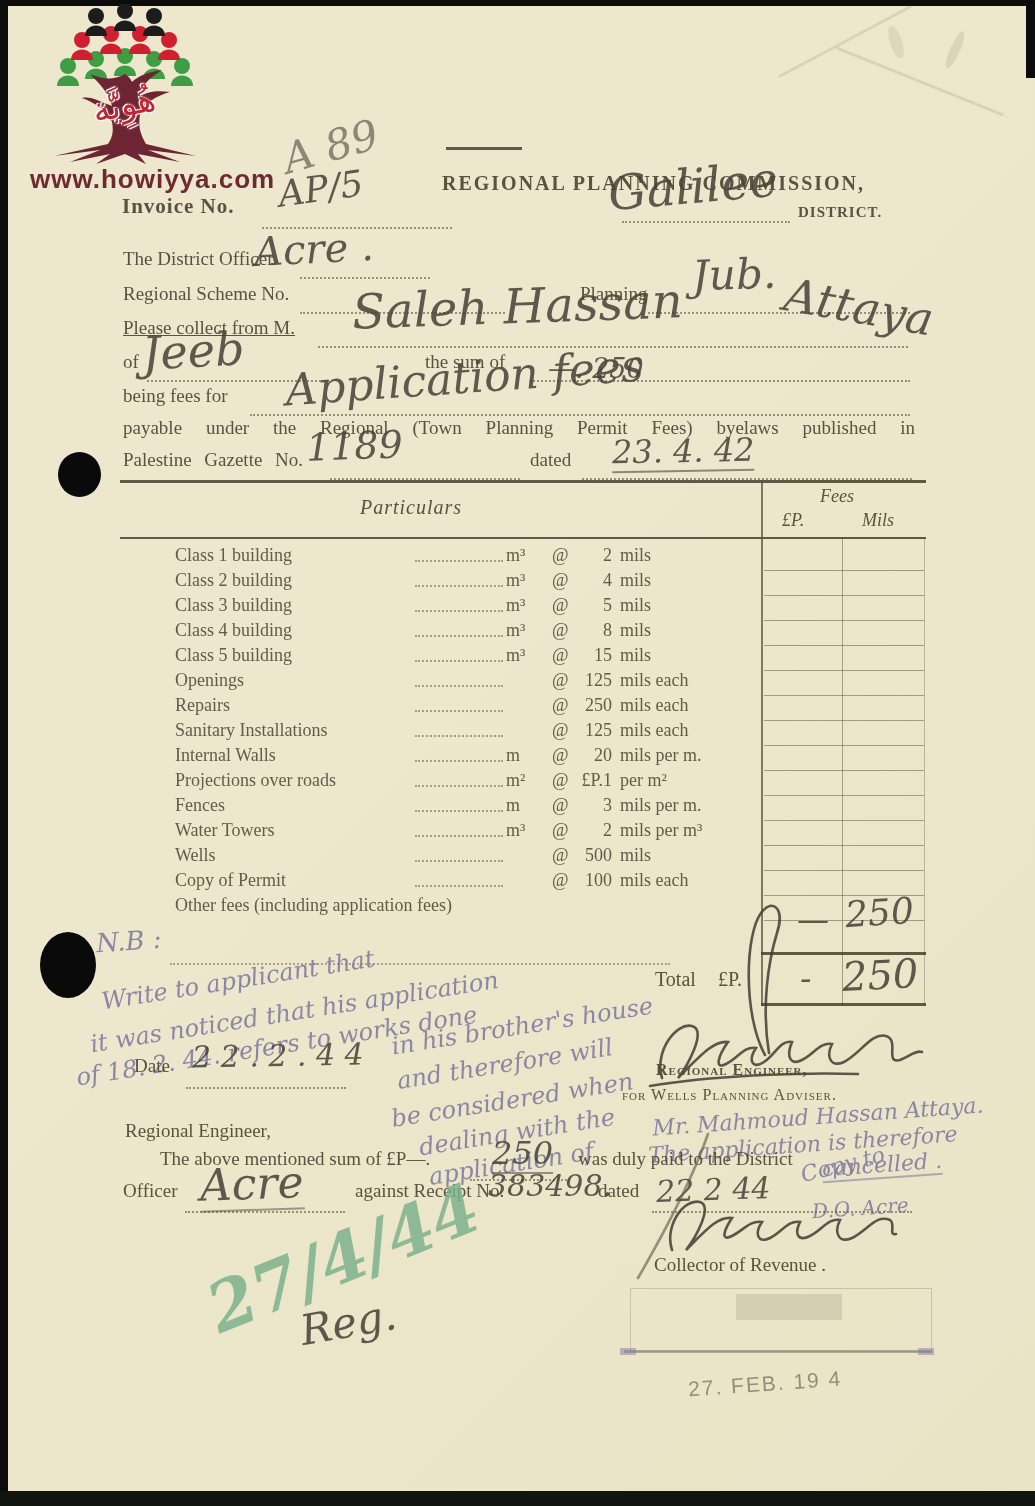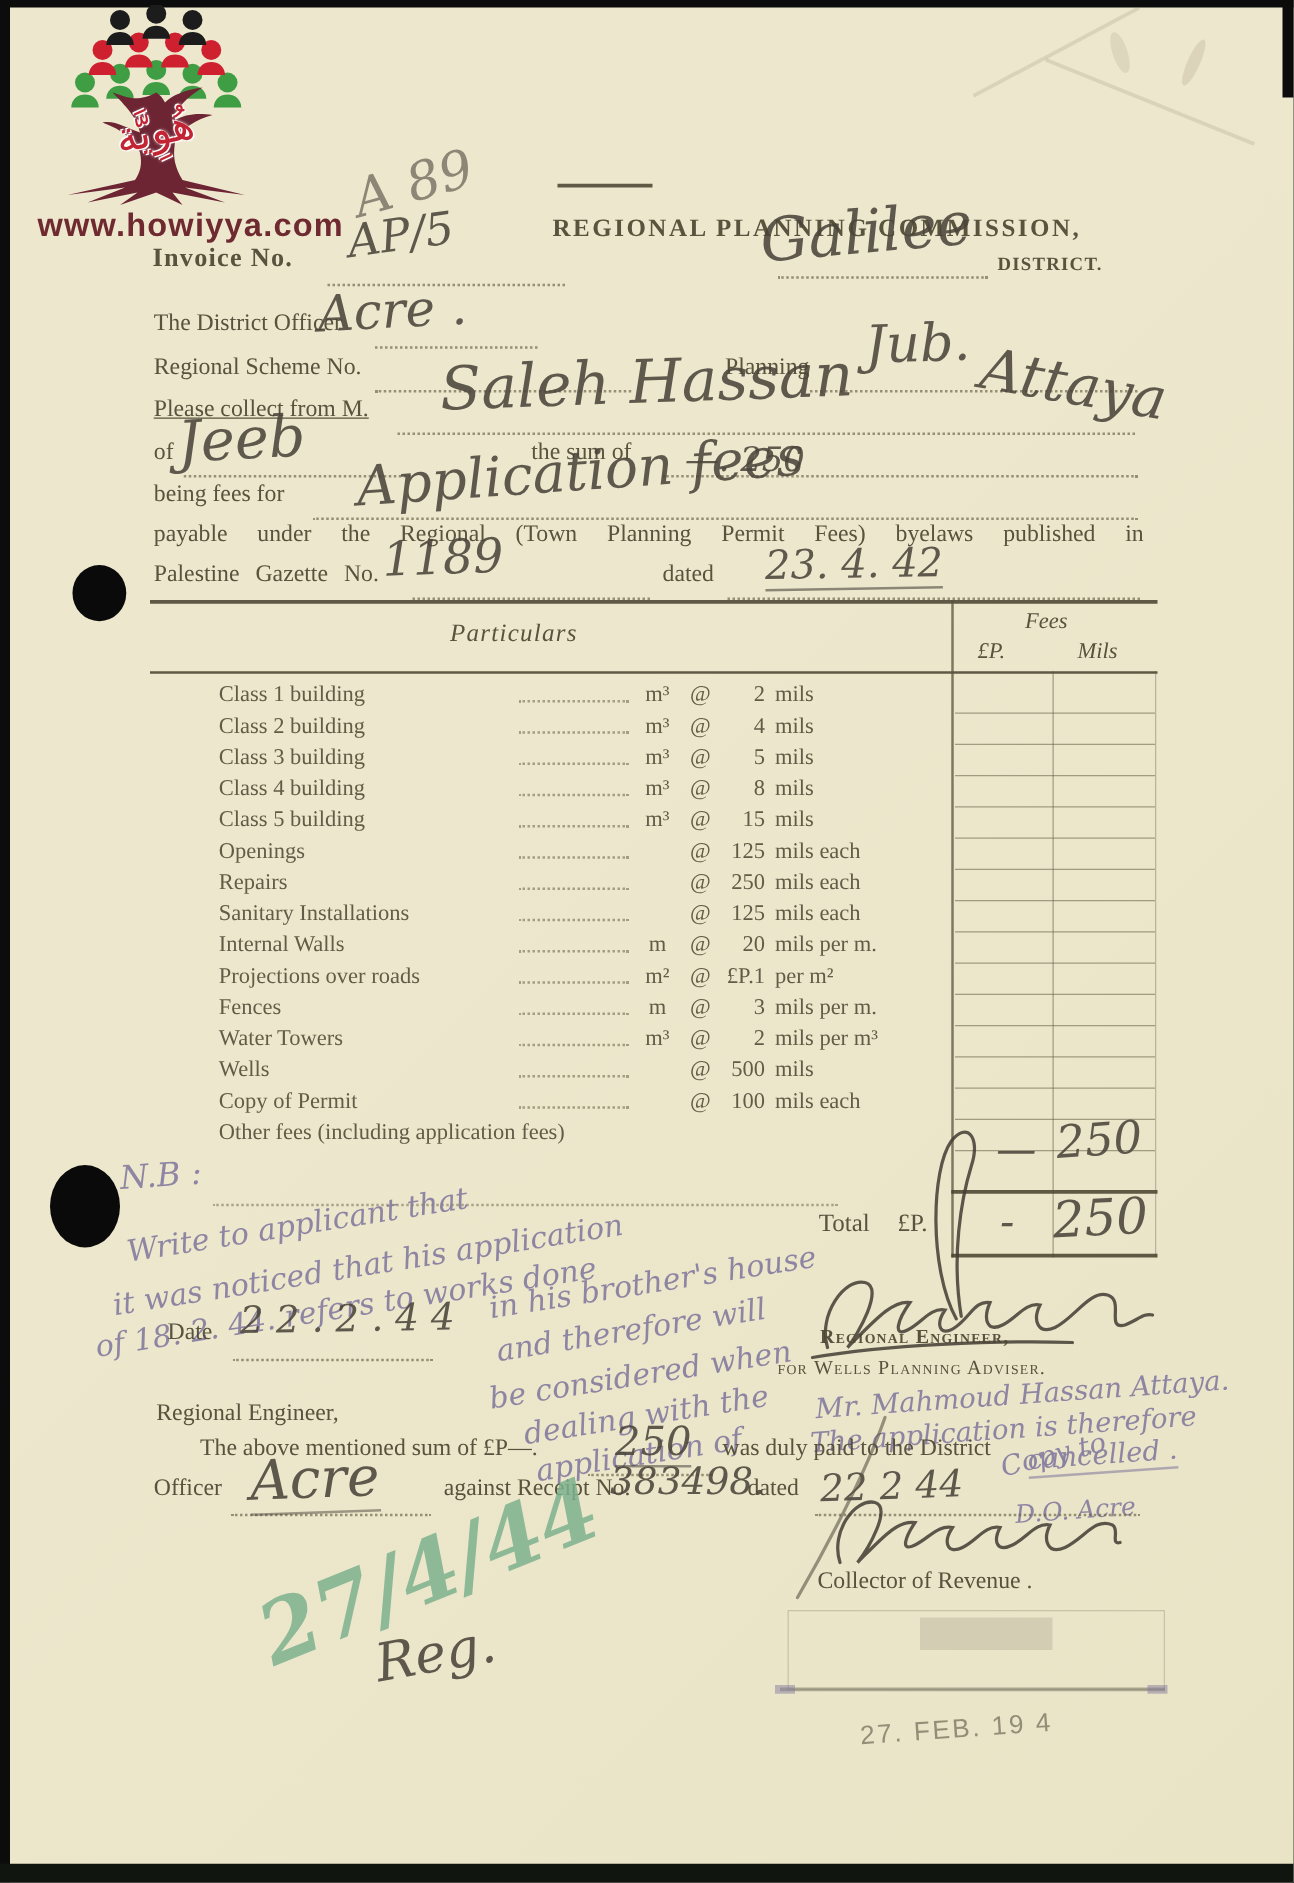--- a/index.html
+++ b/index.html
@@ -17,21 +17,21 @@
   .graystamp{color:rgba(125,120,100,.8);}
   .dots{display:inline-block;border-bottom:2px dotted rgba(105,96,70,.65);height:15px;}
   .rule{background:rgba(70,63,45,.85);}
   .edge{background:#0c0c0c;}
   
   .tbl{left:120px;top:480px;width:806px;height:526px;}
   .trow{position:absolute;left:0;width:640px;height:25px;font-size:18px;}
   .trow span{position:absolute;white-space:nowrap;color:rgba(80,72,52,.88);}
   .tlabel{left:55px;top:0;}
   .tdots{left:295px;top:2px;width:88px;border-bottom:2px dotted rgba(105,96,70,.55);height:13px;}
-  .tunit{left:386px;top:0;width:40px;text-align:center;}
+  .tunit{left:386px;top:0;width:40px;text-align:left;}
   .tat{left:432px;top:0;}
   .tnum{left:450px;top:0;width:42px;text-align:right;}
   .tunittext{left:500px;top:0;}
   .feeline{position:absolute;left:644px;width:160px;height:0;border-top:1.5px solid rgba(100,93,70,.55);}
   .vline{position:absolute;background:rgba(90,83,62,.75);}
   .sig path{fill:none;stroke:rgba(66,60,50,.85);stroke-width:2.6;stroke-linecap:round;}
   .pencil{background:rgba(125,115,90,.18);}
   .hole{background:#0a0a0a;border-radius:50%;}
 </style>
 </head>

